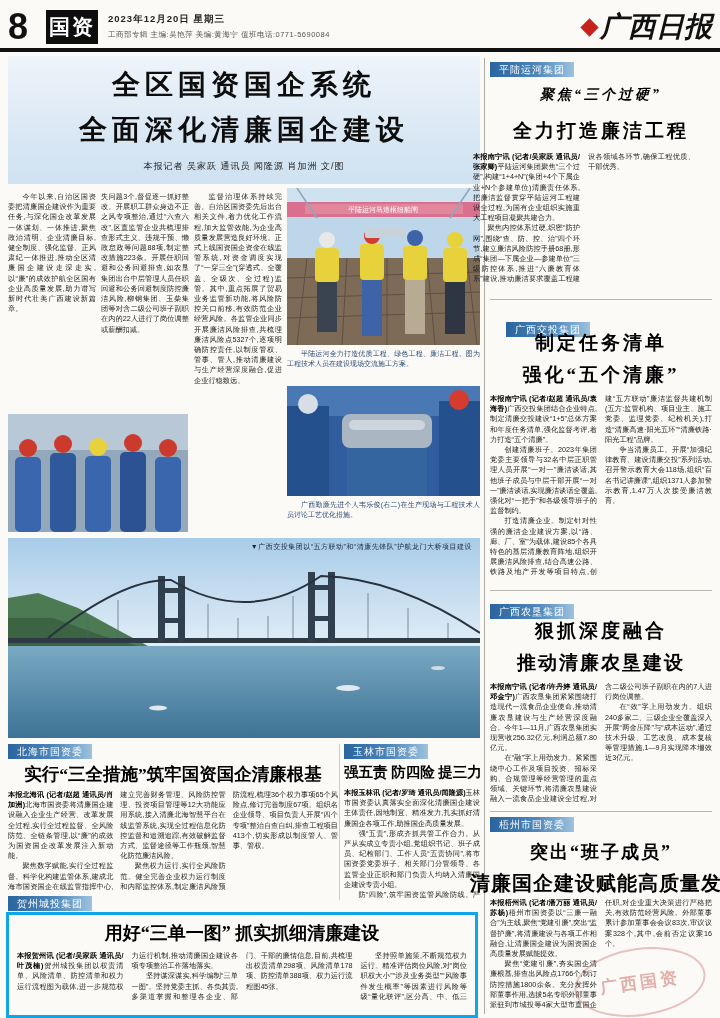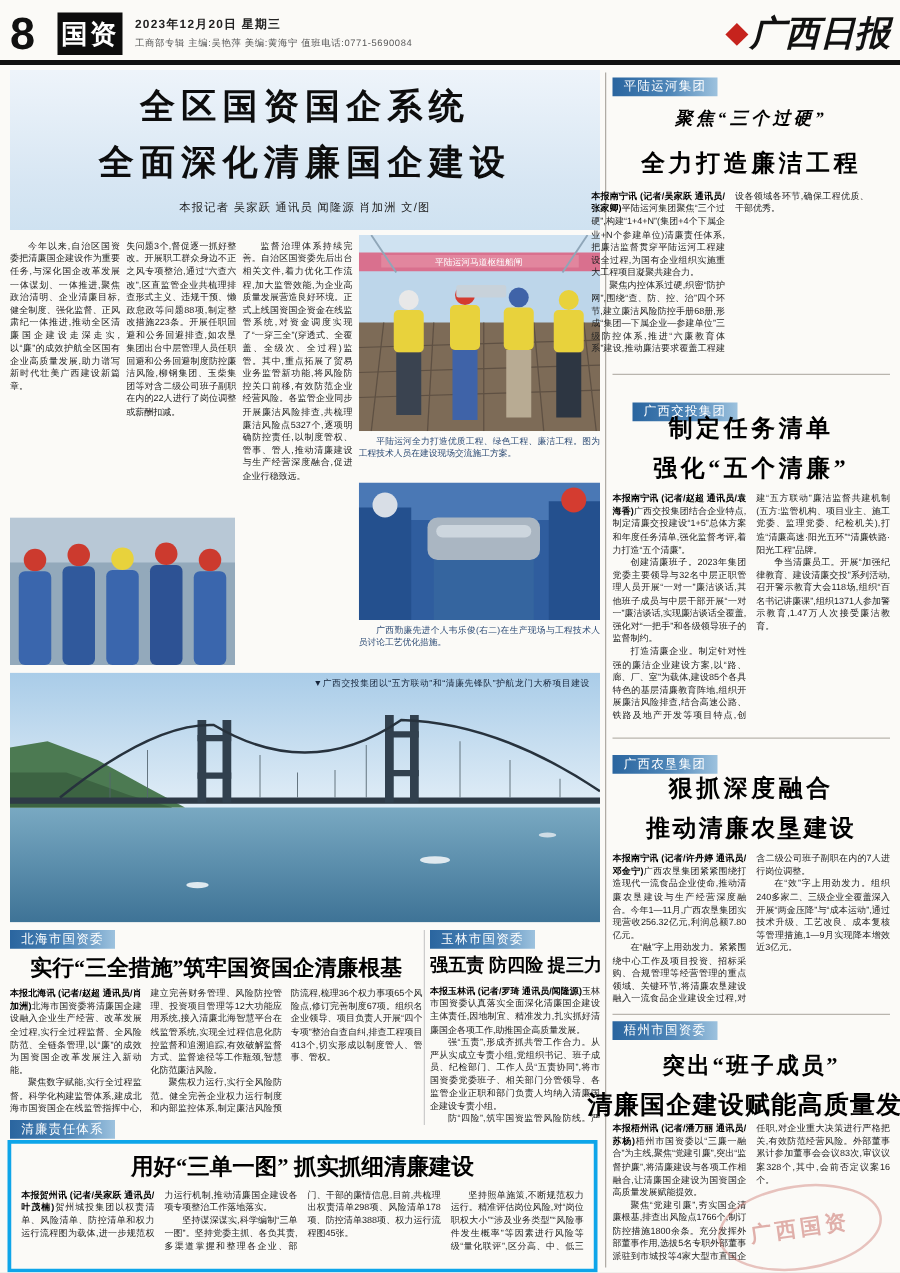--- a/index.html
+++ b/index.html
@@ -216,21 +216,21 @@
   <div class="abs divider-v" style="left:339px;top:744px;height:156px;background:#ccc;"></div>
 
   <span class="abs label-tag" style="left:344px;top:744px;">玉林市国资委</span>
   <div class="abs serif-head" style="left:344px;top:763px;width:136px;font-size:14.5px;">强五责 防四险 提三力</div>
   <div class="abs body-txt" style="left:344px;top:788px;width:136px;height:112px;">
     <p style="text-indent:0;"><b>本报玉林讯 (记者/罗琦 通讯员/闻隆源)</b><span>玉林市国资委认真落实全面深化清廉国企建设主体责任,因地制宜、精准发力,扎实抓好清廉国企各项工作,助推国企高质量发展。</span></p>
     <p>强“五责”,形成齐抓共管工作合力。从严从实成立专责小组,党组织书记、班子成员、纪检部门、工作人员“五责协同”,将市国资委党委班子、相关部门分管领导、各监管企业正职和部门负责人均纳入清廉国企建设专责小组。</p>
     <p>防“四险”,筑牢国资监管风险防线。严格落实党委前置研究、修订完善党委会议事规则、党委“一把手”权力清单等决策制度,防范决策风险,深化专项整治,起底排查企业腐败问题。</p>
   </div>
 
-  <span class="abs label-tag" style="left:8px;top:896px;">清廉责任体系</span>
+  <span class="abs label-tag" style="left:8px;top:896px;">贺州城投集团</span>
   <div class="abs redbox" style="left:6px;top:912px;width:466px;height:100px;background:#fbfaf7;">
     <div class="serif-head" style="margin-top:6px;font-size:18px;">用好“三单一图”  抓实抓细清廉建设</div>
     <div class="body-txt" style="margin:6px 8px 0 8px;height:58px;column-count:4;column-gap:8px;">
       <p style="text-indent:0;"><b>本报贺州讯 (记者/吴家跃 通讯员/叶茂楠)</b><span>贺州城投集团以权责清单、风险清单、防控清单和权力运行流程图为载体,进一步规范权力运行机制,推动清廉国企建设各项专项整治工作落地落实。</span></p>
       <p>坚持谋深谋实,科学编制“三单一图”。坚持党委主抓、各负其责,多渠道掌握和整理各企业、部门、干部的廉情信息,目前,共梳理出权责清单298项、风险清单178项、防控清单388项、权力运行流程图45张。</p>
       <p>坚持照单施策,不断规范权力运行。精准评估岗位风险,对“岗位职权大小”“涉及业务类型”“风险事件发生概率”等因素进行风险等级“量化联评”,区分高、中、低三个风险等级。针对排查出来的廉政风险点,制订完善投融资管理、财务管理、人事管理、绩效考核等33项制度。</p>
     </div>
   </div>
 
   <span class="abs label-tag" style="left:490px;top:62px;">平陆运河集团</span>

